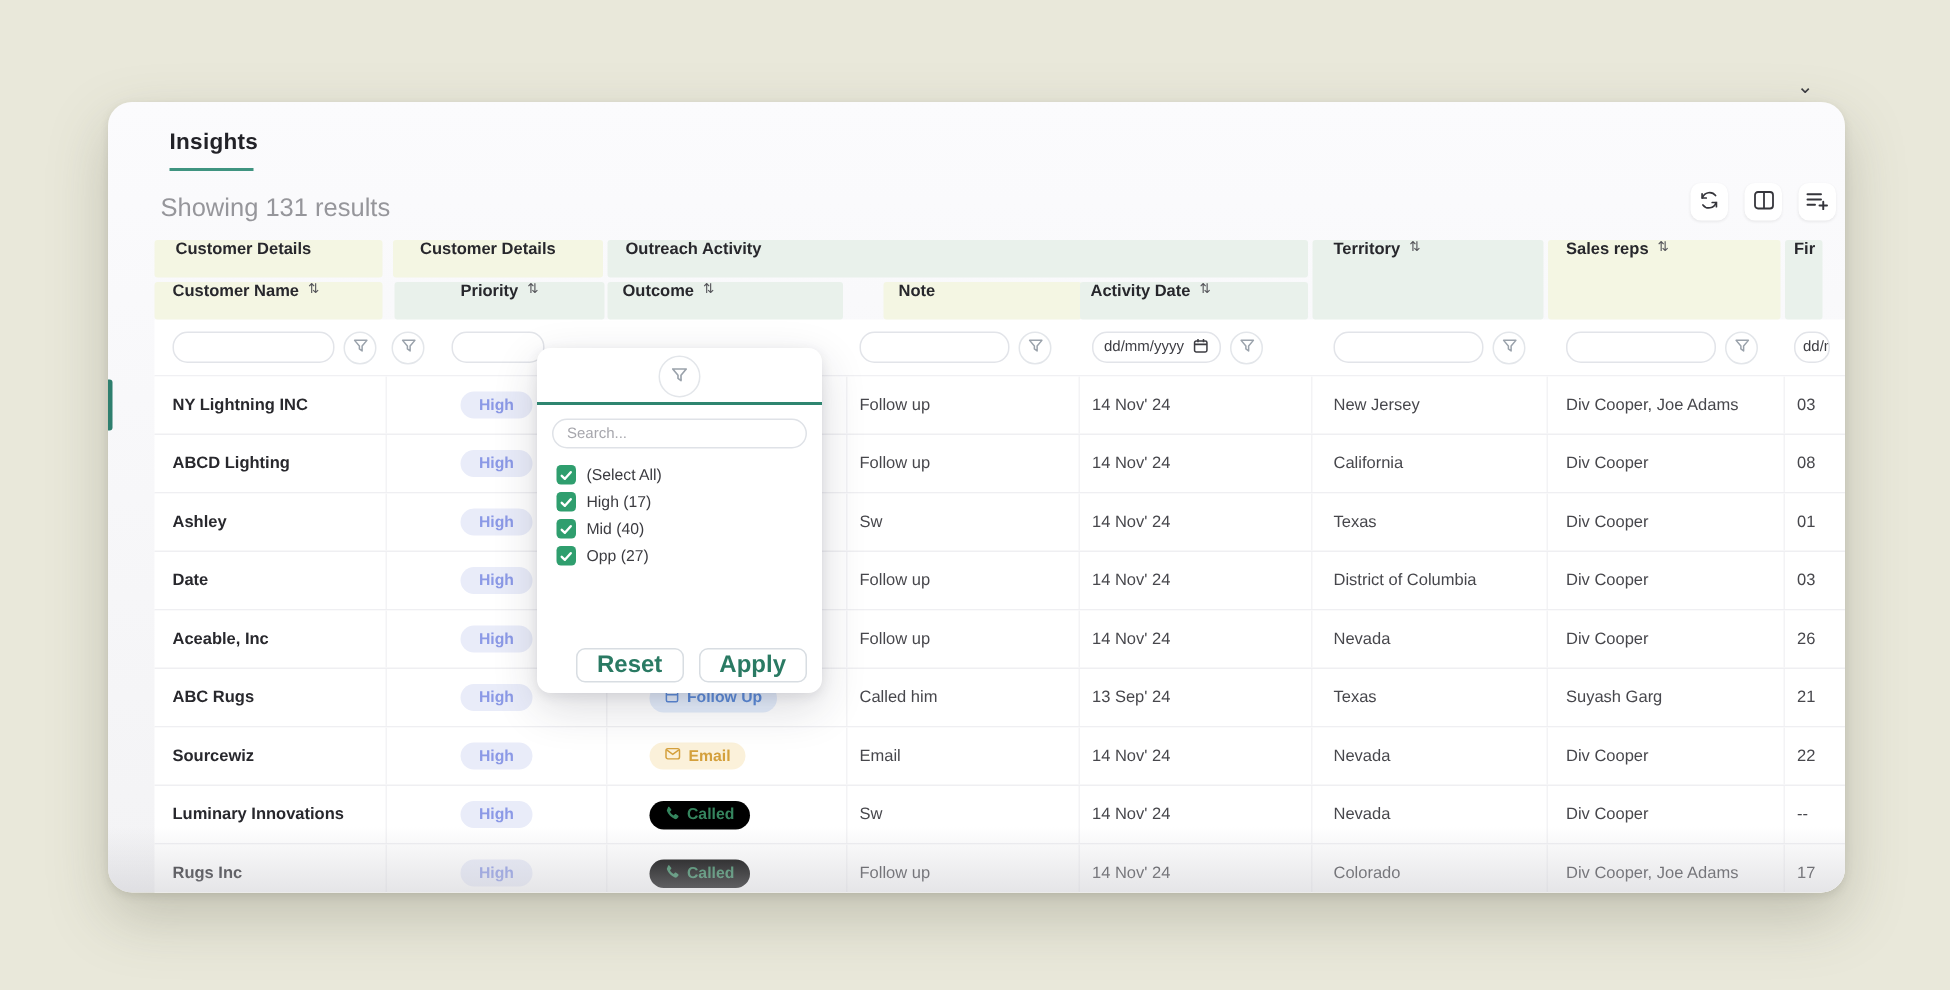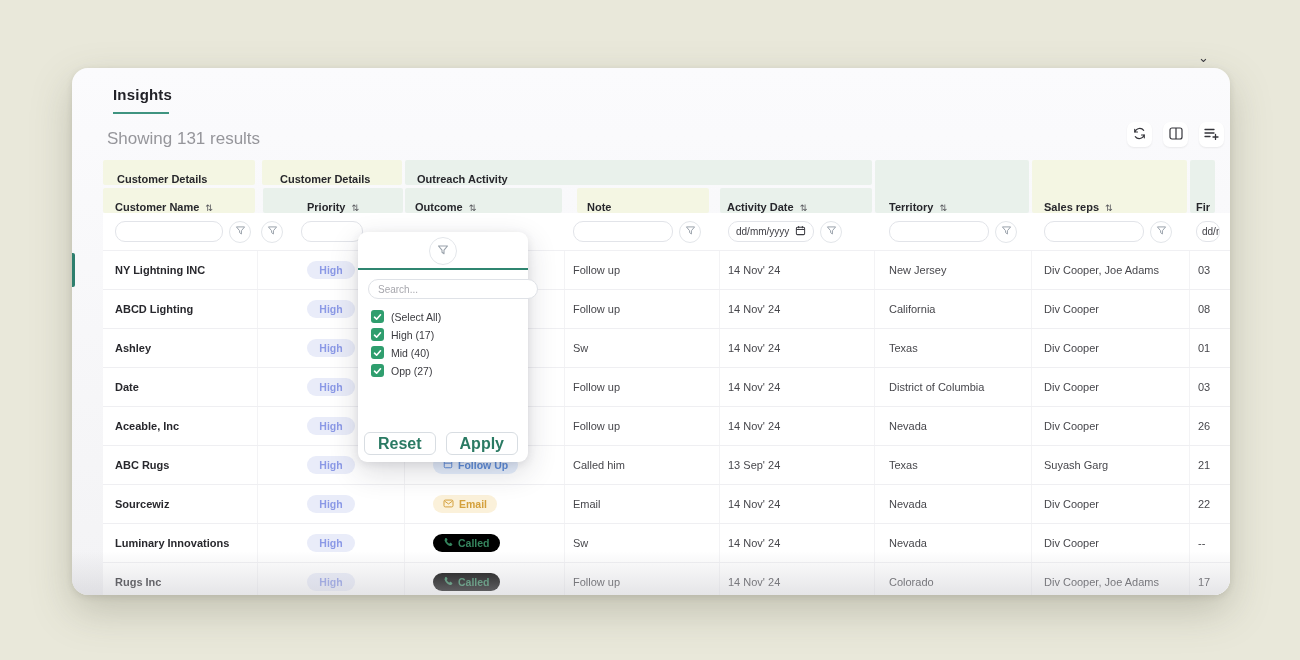--- a/index.html
+++ b/index.html
@@ -23,30 +23,30 @@
   .title-underline { position:absolute; left:41px; top:44px; width:56px; height:2px; background:#3f9480; }
   .results { position:absolute; left:35px; top:61px; font-size:17px; color:#96969b; }
 
   .toolbar { position:absolute; right:6px; top:54px; display:flex; gap:11px; z-index:3; }
   .tool-btn { width:25px; height:25px; border:none; background:#fff; border-radius:7px; display:flex; align-items:center; justify-content:center; box-shadow:0 1px 2px rgba(0,0,0,.07); cursor:pointer; padding:0; }
 
   .table { position:absolute; left:31px; top:92px; width:1127px; }
 
   
   .thead { position:relative; height:53px; }
-  .hcell { position:absolute; font-size:11px; font-weight:700; color:#27272c; display:flex; align-items:flex-end; border-radius:2px; white-space:nowrap; overflow:hidden; }
+  .hcell { position:absolute; font-size:11px; font-weight:700; color:#27272c; display:flex; align-items:flex-start; border-radius:2px; white-space:nowrap; overflow:hidden; }
   .bg-y { background:#f4f6e3; }
   .bg-m { background:#e9f1eb; }
   .h-g1 { left:0; top:0; width:152px; height:25px; padding-left:14px; }
   .h-g2 { left:159px; top:0; width:140px; height:25px; padding-left:18px; }
   .h-g3 { left:302px; top:0; width:467px; height:25px; padding-left:12px; }
   .h-c1 { left:0; top:28px; width:152px; height:25px; padding-left:12px; }
   .h-c2 { left:160px; top:28px; width:140px; height:25px; justify-content:center; }
   .h-c3 { left:302px; top:28px; width:157px; height:25px; padding-left:10px; }
-  .h-c4 { left:474px; top:28px; width:132px; height:25px; padding-left:10px; }
+  .h-c4 { left:486px; top:28px; width:132px; height:25px; padding-left:10px; }
   .h-c5 { left:617px; top:28px; width:152px; height:25px; padding-left:7px; }
   .h-t  { left:772px; top:0; width:154px; height:53px; padding-left:14px; }
   .h-r  { left:929px; top:0; width:155px; height:53px; padding-left:12px; }
   .h-f  { left:1087px; top:0; width:25px; height:53px; padding-left:6px; }
   .sort { margin-left:6px; font-size:9px; color:#55555a; font-weight:400; font-family:"DejaVu Sans",sans-serif; }
 
   
   .filter-row { display:flex; height:38px; background:#fff; align-items:center; border-bottom:1px solid #f0f0f3; }
   .fc { height:100%; display:flex; align-items:center; gap:6px; flex:none; }
   .fc-name { width:155px; padding-left:12px; }
@@ -77,21 +77,21 @@
   .pill-high { background:#e9ecf9; color:#8b99e6; font-size:10.5px; font-weight:700; padding:3px 12px; border-radius:10px; }
   .badge { display:inline-flex; align-items:center; gap:5px; font-size:10.5px; font-weight:700; padding:3px 10px; border-radius:11px; }
   .b-followup { background:#e4edfb; color:#5c8bd8; }
   .b-email { background:#fbf1da; color:#d4a03c; }
   .b-called { background:#000000; color:#35855e; }
 
   .bottom-fade { position:absolute; left:0; right:0; bottom:0; height:44px; z-index:4; pointer-events:none;
     background:linear-gradient(180deg,rgba(240,240,242,0) 0%,rgba(203,203,208,.5) 100%); }
 
   
-  .popup { position:absolute; left:286px; top:164px; width:170px; height:230px; background:#fff; border-radius:9px; z-index:6;
+  .popup { position:absolute; left:286px; top:164px; width:190px; height:230px; background:#fff; border-radius:9px; z-index:6;
     box-shadow:0 10px 30px rgba(40,40,55,.16), 0 2px 8px rgba(40,40,55,.10); }
   .popup-funnel { position:absolute; left:50%; transform:translateX(-50%); top:5px; width:28px; height:28px; border:1px solid #e3e6ea; border-radius:50%; background:#fff; display:flex; align-items:center; justify-content:center; cursor:pointer; padding:0; }
   .popup-line { position:absolute; left:0; right:0; top:36px; height:2px; background:#2f8570; }
   .popup-search { position:absolute; left:10px; top:47px; width:170px; height:20px; border:1px solid #dfe2e7; border-radius:10px; padding:0 9px; font-size:10px; color:#333; outline:none; }
   .popup-search::placeholder { color:#a7a7ad; }
   .opts { position:absolute; left:13px; top:78px; display:flex; flex-direction:column; gap:5px; }
   .opt { display:flex; align-items:center; gap:7px; font-size:10.5px; color:#3b3b40; cursor:pointer; height:13px; }
   .cbx { width:13px; height:13px; border-radius:3px; background:#2f9e6e; display:flex; align-items:center; justify-content:center; flex:none; }
   .popup-actions { position:absolute; right:10px; bottom:7px; display:flex; gap:10px; }
   .pbtn { height:23px; padding:0 13px; background:#fff; border:1px solid #d8dde2; border-radius:6px; font-size:16px; font-weight:700; color:#2a7a63; cursor:pointer; }

